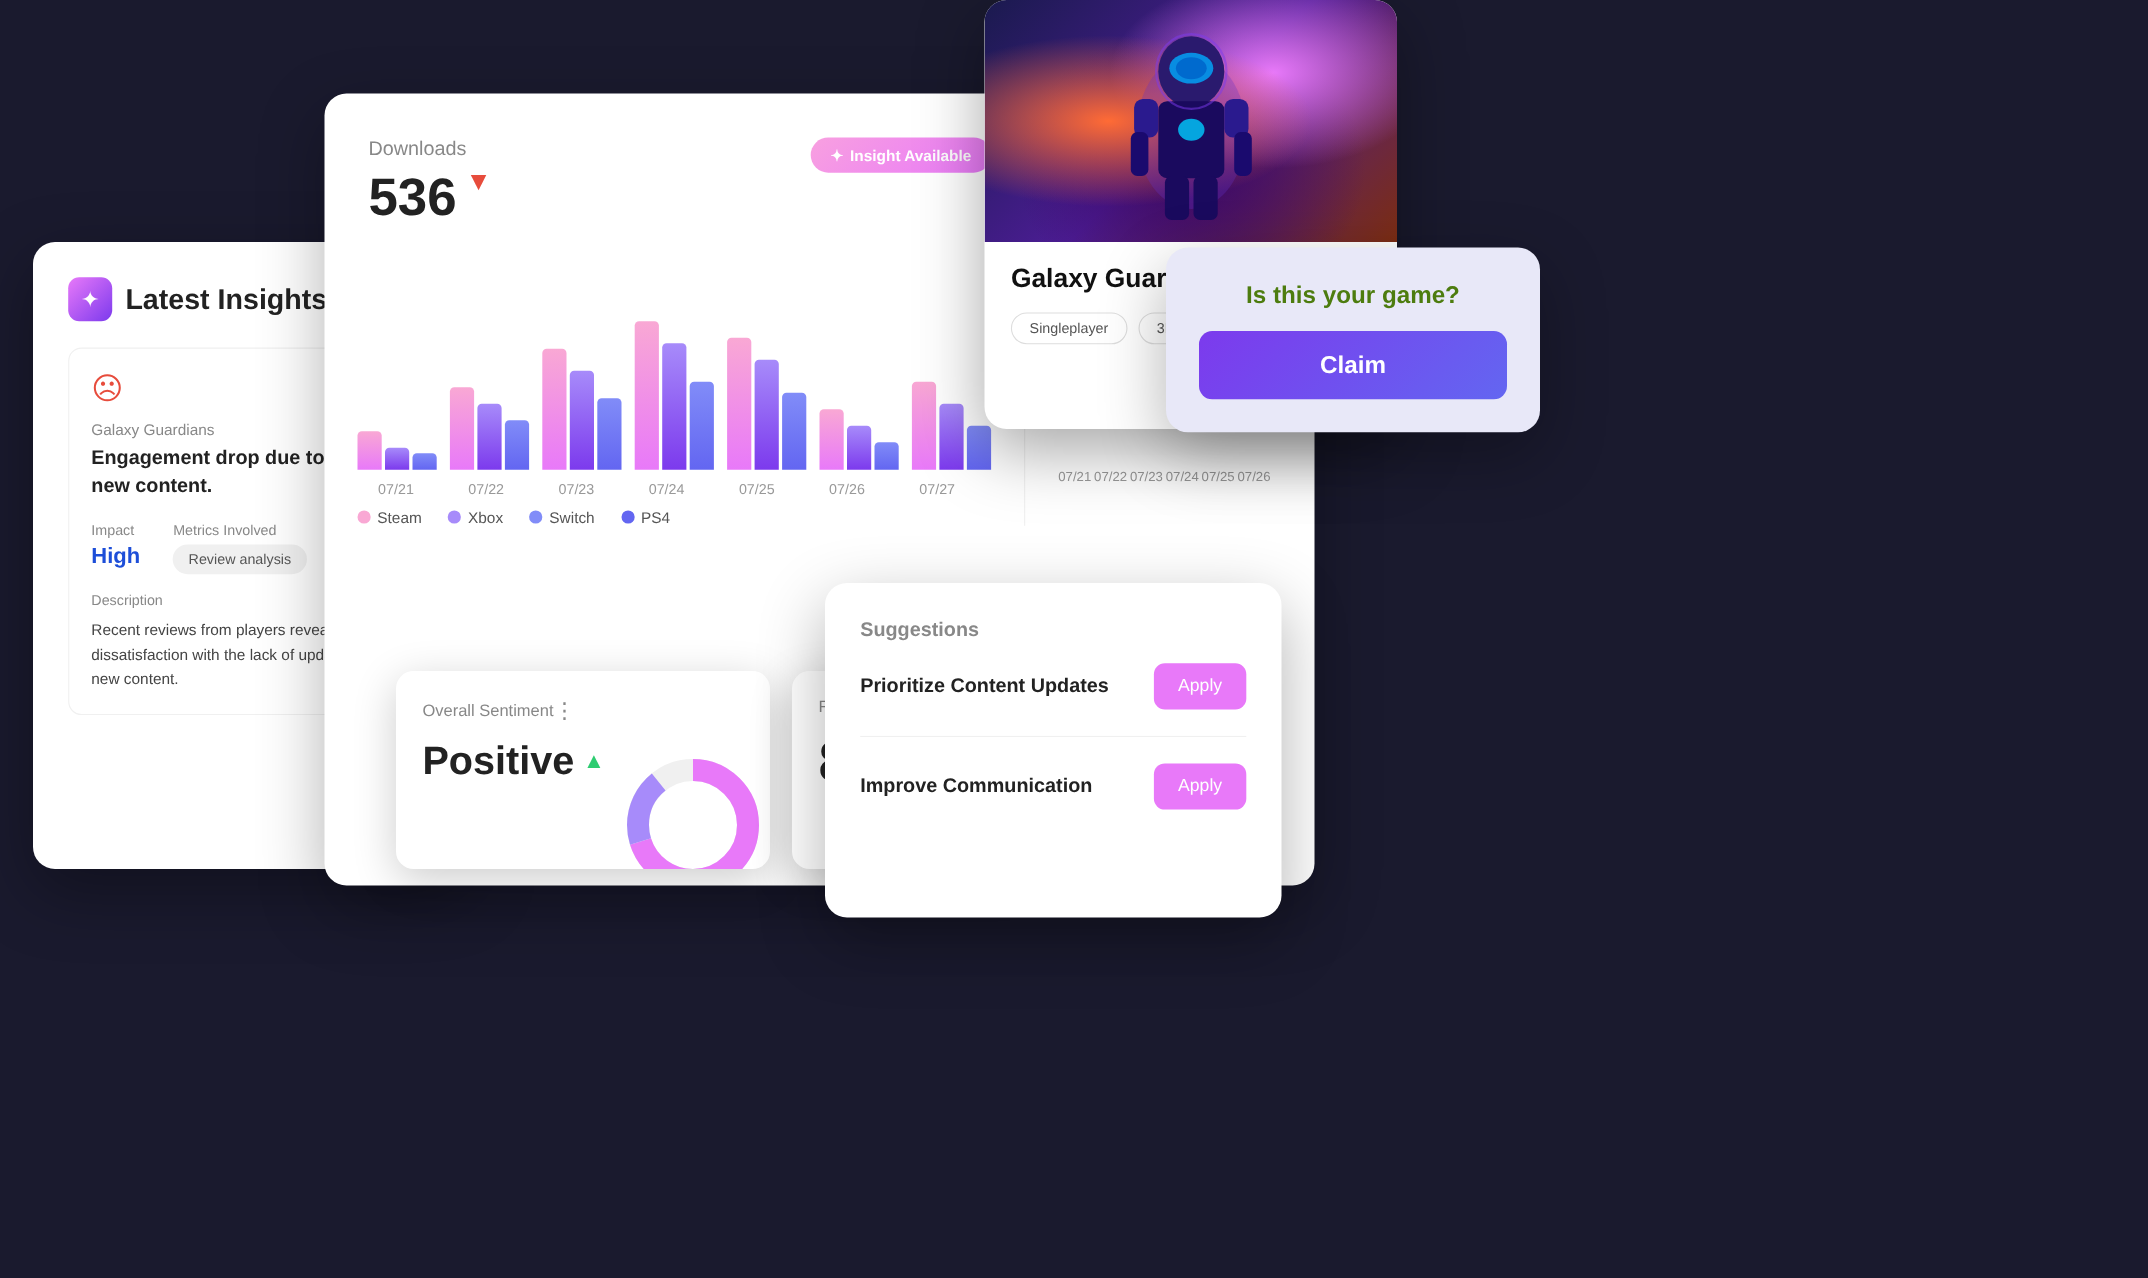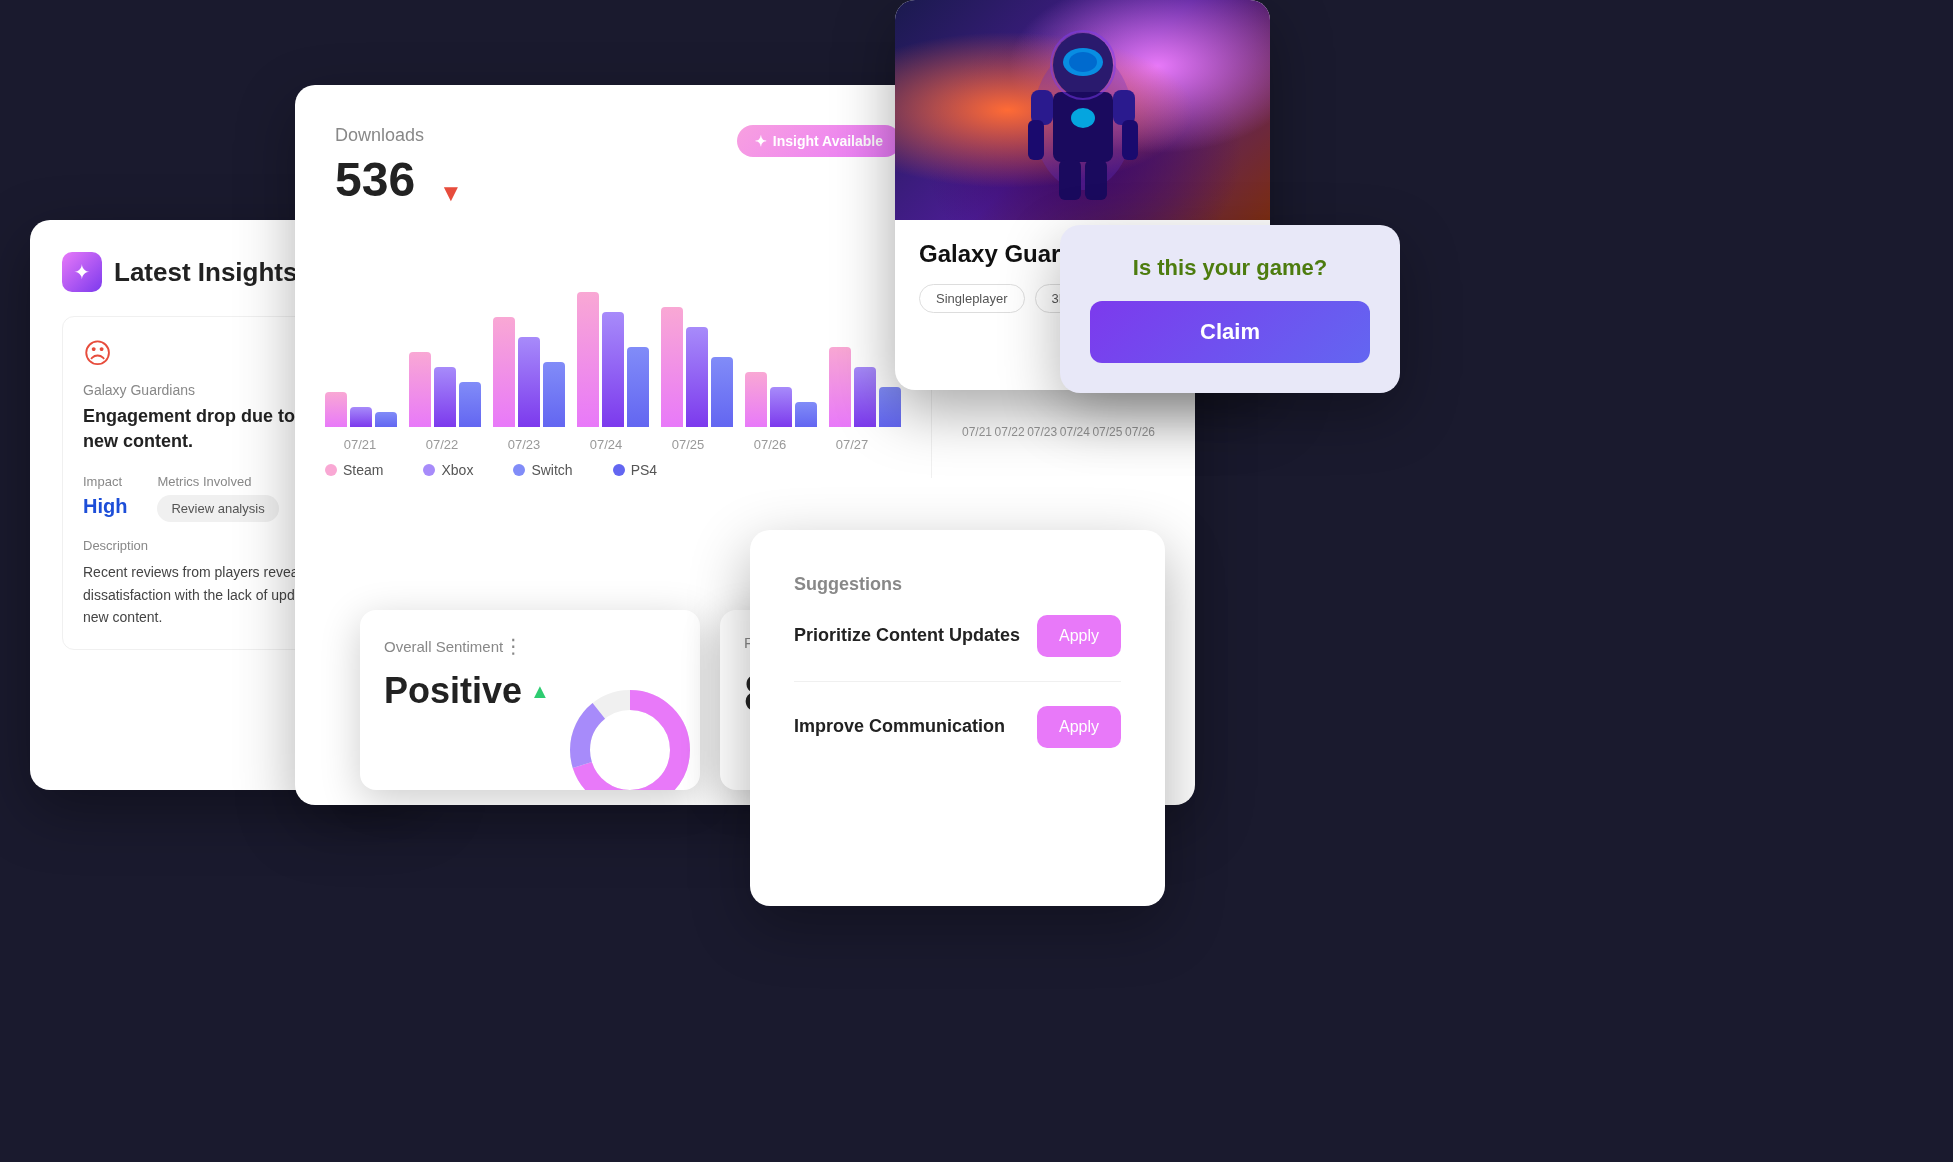--- a/index.html
+++ b/index.html
@@ -40,22 +40,22 @@
       font-size: 18px;
       color: #888;
       margin-bottom: 6px;
     }
 
     .metric-value {
       font-size: 48px;
       font-weight: 700;
       color: #222;
       display: flex;
-      align-items: flex-end;
-      gap: 24px;
+      align-items: flex-start;
+      gap: 8px;
     }
 
     .metric-value .arrow-down {
       color: #e74c3c;
       font-size: 24px;
     }
 
     .insight-badge {
       background: linear-gradient(135deg, #f8a0e0, #e879f9);
       color: #fff;
@@ -102,21 +102,21 @@
 
     .x-label {
       font-size: 13px;
       color: #999;
       width: 70px;
       text-align: center;
     }
 
     .chart-legend {
       display: flex;
-      gap: 40px;
+      gap: 24px;
       margin-top: 10px;
       margin-left: -10px;
     }
 
     .legend-item {
       display: flex;
       align-items: center;
       gap: 6px;
       font-size: 14px;
       color: #555;
@@ -424,25 +424,25 @@
       border-radius: 12px;
       cursor: pointer;
     }
 
     
     .suggestions-card {
       position: absolute;
       top: 530px;
       left: 750px;
       width: 415px;
-      height: 376px;
+      height: 304px;
       background: #fff;
       border-radius: 20px;
       box-shadow: 0 20px 60px rgba(0,0,0,0.3);
-      padding: 44px;
+      padding: 32px;
     }
 
     .suggestions-title {
       font-size: 18px;
       font-weight: 600;
       color: #888;
       margin-bottom: 20px;
     }
 
     .suggestion-item {

